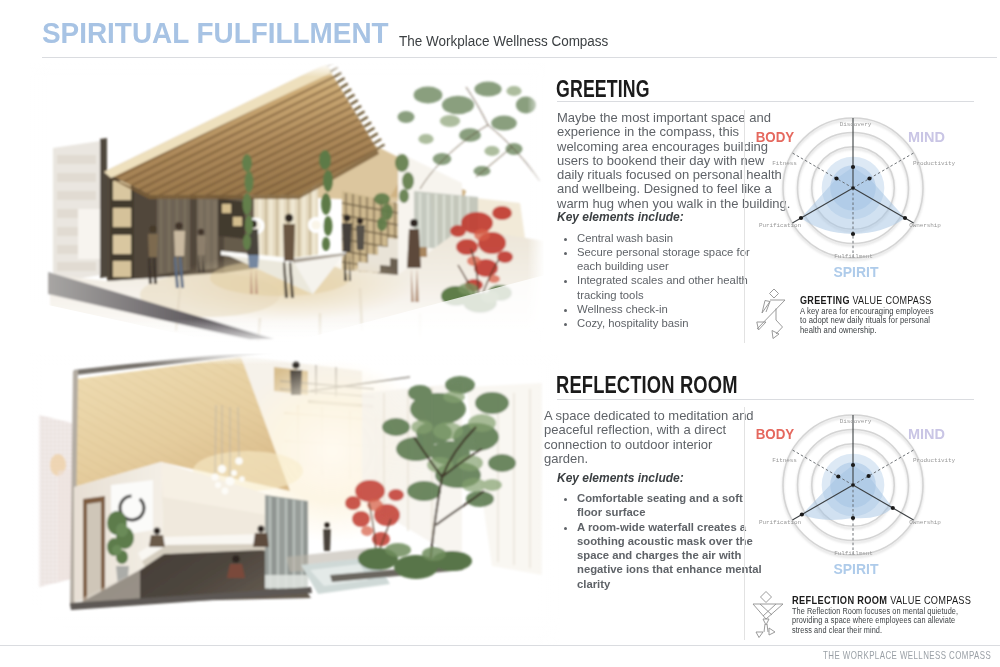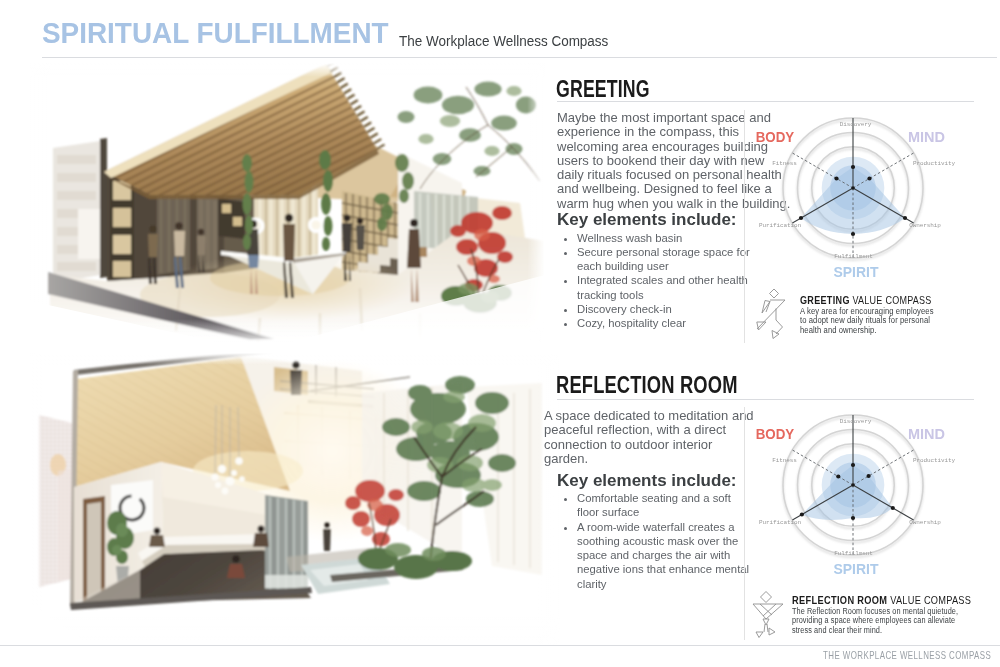--- a/index.html
+++ b/index.html
@@ -2,21 +2,21 @@
 <html><head>
 <meta charset="utf-8">
 <style>
   html,body{margin:0;padding:0;}
   body{width:1000px;height:667px;background:#ffffff;font-family:"Liberation Sans",sans-serif;position:relative;overflow:hidden;}
   .abs{position:absolute;}
   .grayline{position:absolute;height:1px;background:#dadce0;}
   .vline{position:absolute;width:1px;background:#e2e2e2;}
   .title{font-size:23.5px;font-weight:bold;color:#1b1b1b;letter-spacing:0.2px;transform-origin:0 0;}
   .para{font-size:13px;line-height:14.3px;color:#5f6368;}
-  .kei{font-size:17px;font-weight:bold;color:#3c4043;}
+  .kei{font-size:12px;font-weight:bold;color:#3c4043;font-style:italic;}
   ul.kl{margin:0;padding-left:20px;font-size:11.3px;line-height:14.3px;color:#5f6368;}
   ul.kl li{margin:0;padding:0;}
   .capbold{font-size:11px;color:#1b1b1b;letter-spacing:0.3px;white-space:nowrap;transform-origin:0 0;}
   .capbold b{letter-spacing:0.4px;}
   .capdesc{font-size:8.3px;line-height:9.7px;color:#3c4043;letter-spacing:0.1px;white-space:nowrap;transform-origin:0 0;}
 </style>
 </head>
 <body>
 
 <div class="abs" style="left:42px;top:16px;font-size:30px;font-weight:bold;color:#a7c3e4;letter-spacing:0px;transform-origin:0 0;transform:scaleX(0.93);">SPIRITUAL FULFILLMENT</div>
@@ -370,25 +370,25 @@
 
 <div class="abs title" style="left:556px;top:76px;transform:scaleX(0.754);">GREETING</div>
 
 <div class="grayline" style="left:557px;top:101px;width:417px;"></div>
 
 <div class="abs para" style="left:557px;top:111px;">Maybe the most important space and<br>experience in the compass, this<br>welcoming area encourages building<br>users to bookend their day with new<br>daily rituals focused on personal health<br>and wellbeing. Designed to feel like a<br>warm hug when you walk in the building.</div>
 
 <div class="abs kei" style="left:557px;top:210px;">Key elements include:</div>
 
 <ul class="kl abs" style="left:557px;top:230.5px;">
-<li>Wellness wash basin</li>
+<li>Central wash basin</li>
 <li>Secure personal storage space for<br>each building user</li>
 <li>Integrated scales and other health<br>tracking tools</li>
-<li>Discovery check-in</li>
-<li>Cozy, hospitality clear</li>
+<li>Wellness check-in</li>
+<li>Cozy, hospitality basin</li>
 </ul>
 
 <div class="vline" style="left:744px;top:110px;height:233px;"></div>
 
 <div class="abs" style="left:748px;top:110px;width:220px;height:172px;"><svg width="220" height="172" viewBox="0 0 220 172" xmlns="http://www.w3.org/2000/svg">
 
 <defs>
         <filter id="rblur" x="-20%" y="-20%" width="140%" height="140%">
           <feGaussianBlur stdDeviation="1.3"></feGaussianBlur>
         </filter>
@@ -718,21 +718,21 @@
 </div>
 
 <div class="abs title" style="left:556px;top:372px;transform:scaleX(0.78);">REFLECTION ROOM</div>
 
 <div class="grayline" style="left:557px;top:399px;width:417px;"></div>
 
 <div class="abs para" style="left:544px;top:409px;">A space dedicated to meditation and<br>peaceful reflection, with a direct<br>connection to outdoor interior<br>garden.</div>
 
 <div class="abs kei" style="left:557px;top:471px;">Key elements include:</div>
 
-<ul class="kl abs" style="left:557px;top:491px;">
+<ul class="kl abs" style="left:557px;top:491px;font-weight:bold;">
 <li>Comfortable seating and a soft<br>floor surface</li>
 <li>A room-wide waterfall creates a<br>soothing acoustic mask over the<br>space and charges the air with<br>negative ions that enhance mental<br>clarity</li>
 </ul>
 
 <div class="vline" style="left:744px;top:407px;height:233px;"></div>
 
 <div class="abs" style="left:748px;top:407px;width:220px;height:172px;"><svg width="220" height="172" viewBox="0 0 220 172" xmlns="http://www.w3.org/2000/svg">
 
 <defs>
         <filter id="rblur" x="-20%" y="-20%" width="140%" height="140%">

